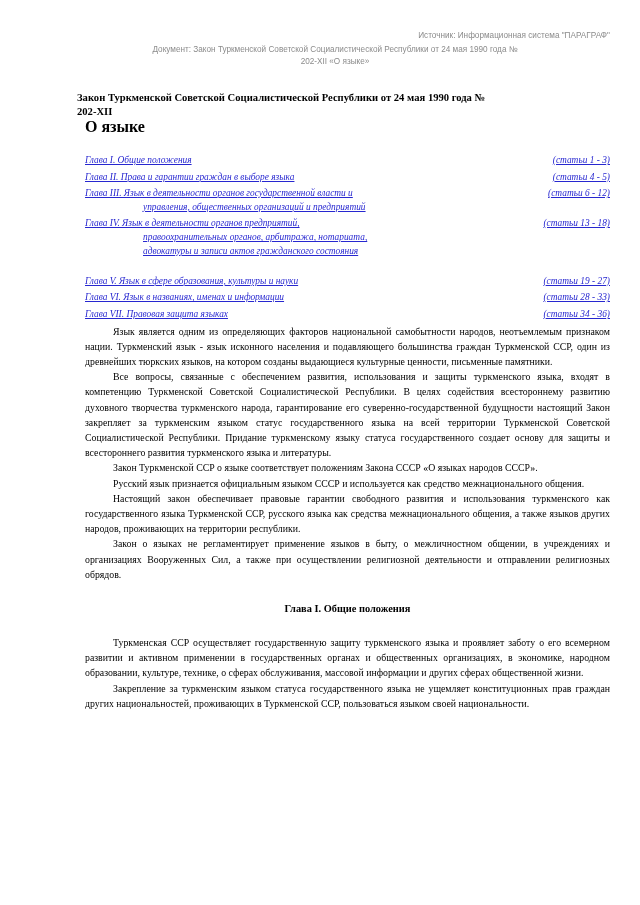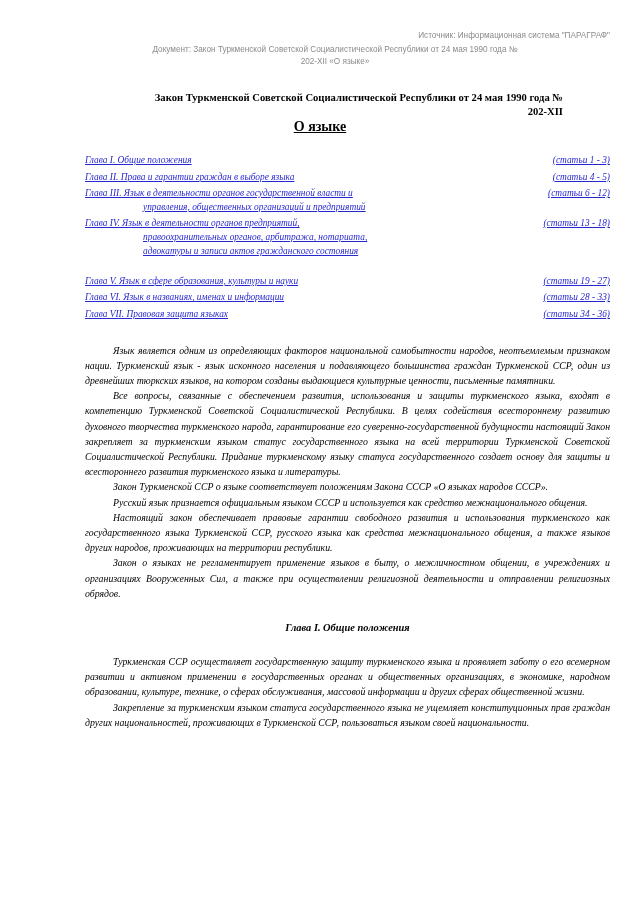--- a/index.html
+++ b/index.html
@@ -33,34 +33,33 @@
   }
   .doc-header .src-line {
     margin-bottom: 1px;
   }
   .doc-header .doc-line {
     text-align: center;
   }
 
   
   .title-block {
-    text-align: right;
+    text-align: left;
     font-weight: bold;
     font-size: 10.6px;
     line-height: 14.5px;
     margin-top: 22px;
     margin-left: -8px;
     margin-right: -8px;
   }
   .title-sub {
-    text-align: center;
-    font-weight: bold;
-    font-size: 14px;
+    text-align: left;
+    font-weight: bold;
+    font-size: 16px;
     line-height: 14.5px;
-    text-decoration: underline;
   }
 
   
   .toc {
     margin-top: 17px;
     margin-right: -55px;
   }
   .toc-row {
     display: flex;
     align-items: flex-start;
@@ -87,23 +86,22 @@
   .toc-cont {
     display: block;
     padding-left: 58px;
   }
   .toc-spacer {
     height: 13.6px;
   }
 
   
   .body-text {
-    margin-top: 21px;
+    margin-top: 2px;
     margin-right: -55px;
-    font-style: italic;
   }
   p.para {
     margin: 0;
     text-align: justify;
     text-indent: 28px;
     font-size: 9.8px;
     line-height: 15.2px;
     hyphens: none;
   }
   h2.chapter-heading {

